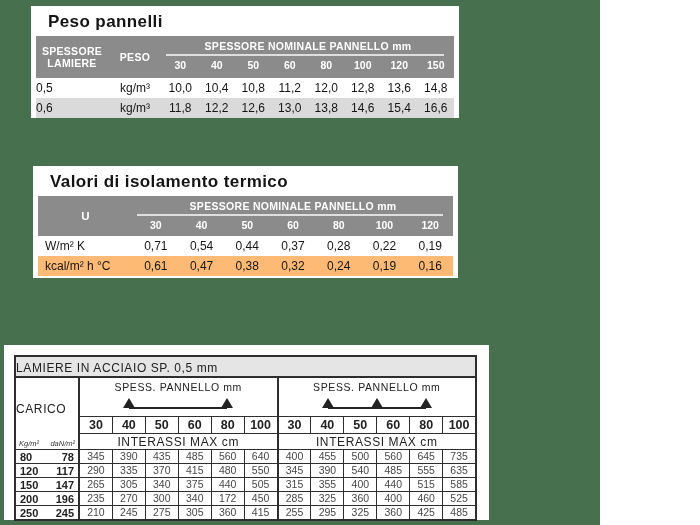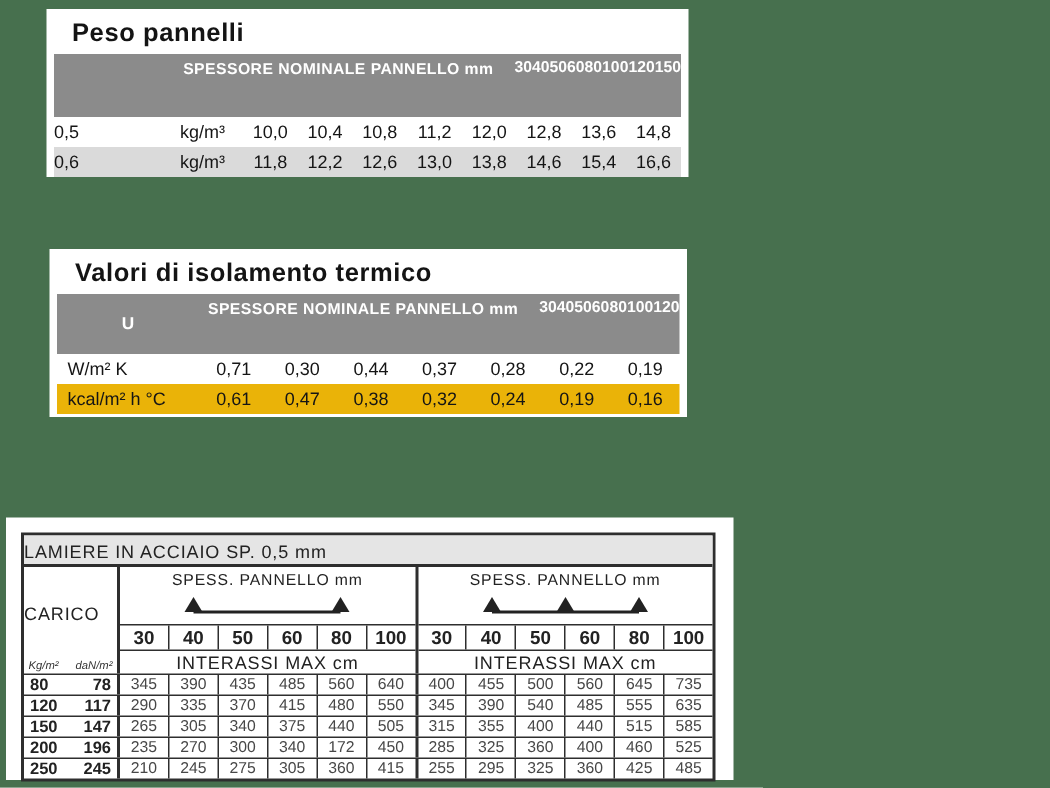--- a/index.html
+++ b/index.html
@@ -1,45 +1,45 @@
 <!DOCTYPE html>
 <html><head>
 <meta charset="utf-8">
 <style>
   html,body{margin:0;padding:0}
-  .stage{position:relative;width:700px;height:525px;background:#47704E;overflow:hidden;
+  .stage{position:relative;width:600px;height:525px;background:#47704E;overflow:hidden;
          font-family:"Liberation Sans",sans-serif}
   .panel{position:absolute;background:#ffffff}
   #p1{left:31px;top:6px;width:428px;height:112px}
   #p2{left:33px;top:166px;width:425px;height:112px}
   #p3{left:4px;top:345px;width:485px;height:175px}
 
   .ptitle{font-weight:bold;font-size:17px;color:#141414;padding:6px 0 4px 17px;letter-spacing:.4px}
   #p2 .ptitle{}
 
   .gtable{margin:0 5px}
   .ghdr{background:#8B8B8B;color:#fff;display:flex;font-weight:bold}
   #p1 .ghdr{height:42px}
   #p2 .ghdr{height:40px}
   .gc1{width:72px;display:flex;flex-direction:column;align-items:center;justify-content:center;
        font-size:10.5px;line-height:12px;letter-spacing:.3px}
   #p2 .gc1{width:95px;font-size:11.5px}
   .gc2{width:54px;display:flex;align-items:center;justify-content:center;font-size:10.5px;letter-spacing:.3px}
-  .ggrp{flex:1;display:flex;justify-content:flex-end}
+  .ggrp{flex:1;display:flex;flex-direction:column;}
   .glabel{text-align:center;font-size:10.5px;padding-top:4px;letter-spacing:.3px}
   .gline{border-bottom:2px solid #dedede;margin:2px 10px 0 4px;height:0}
   .gnums{display:flex;padding:3px 0 4px}
   .gn{flex:1;text-align:center;font-size:10.5px}
   .grow{display:flex;align-items:center;height:20px;font-size:12px;color:#151515}
   .rc1{width:72px;}
   #p2 .rc1{width:95px;text-align:left;padding-left:7px;box-sizing:border-box}
   .rc2{width:54px;text-align:center}
   .gv{flex:1;text-align:center}
   .alt1{background:#DADADA}
-  .alt2{background:#eab308}
+  .alt2{background:#fdba74}
 
   .t3{position:absolute;left:10px;top:10px;width:459px;border:2px solid #2e2e2e;color:#222}
   .t3bar{background:#e5e5e5;border-bottom:2px solid #2e2e2e;text-align:left;font-size:12px;
          padding:4px 0 1px;letter-spacing:.6px}
   .t3hdr{display:flex}
   .t3carico{width:64px;border-right:2px solid #2e2e2e;position:relative;box-sizing:border-box}
   .t3carico .cl{position:absolute;top:24px;left:0;right:16px;text-align:center;font-size:12px;letter-spacing:.6px}
   .t3units{position:absolute;bottom:1px;left:3px;right:3px;display:flex;justify-content:space-between;
            font-size:7.5px;font-style:italic;color:#333}
   .t3half{flex:1;display:flex;flex-direction:column}
@@ -63,20 +63,25 @@
 </style>
 </head>
 <body>
 
 <div class="stage">
 
   <div class="panel" id="p1">
     <div class="ptitle">Peso pannelli</div>
     <div class="gtable">
       <div class="ghdr">
+        <div class="gc1">
+          <span>SPESSORE</span>
+          <span>LAMIERE</span>
+        </div>
+        <div class="gc2">PESO</div>
         <div class="ggrp">
           <div class="glabel">SPESSORE NOMINALE PANNELLO mm</div>
           <div class="gline"></div>
           <div class="gnums">
             <div class="gn">30</div>
             <div class="gn">40</div>
             <div class="gn">50</div>
             <div class="gn">60</div>
             <div class="gn">80</div>
             <div class="gn">100</div>
@@ -129,21 +134,21 @@
             <div class="gn">60</div>
             <div class="gn">80</div>
             <div class="gn">100</div>
             <div class="gn">120</div>
           </div>
         </div>
       </div>
       <div class="grow">
         <div class="rc1">W/m² K</div>
         <div class="gv">0,71</div>
-        <div class="gv">0,30</div>
+        <div class="gv">0,54</div>
         <div class="gv">0,44</div>
         <div class="gv">0,37</div>
         <div class="gv">0,28</div>
         <div class="gv">0,22</div>
         <div class="gv">0,19</div>
       </div>
       <div class="grow alt2">
         <div class="rc1">kcal/m² h °C</div>
         <div class="gv">0,61</div>
         <div class="gv">0,47</div>

